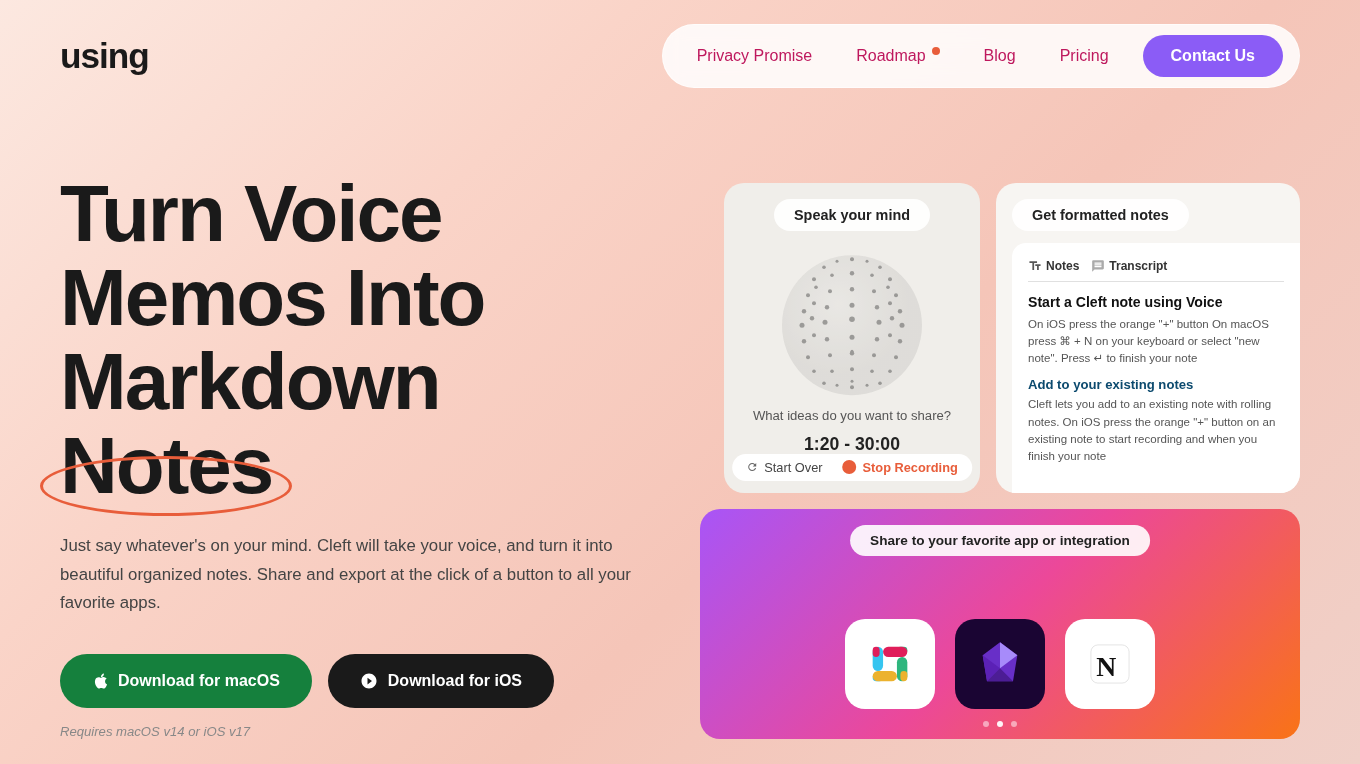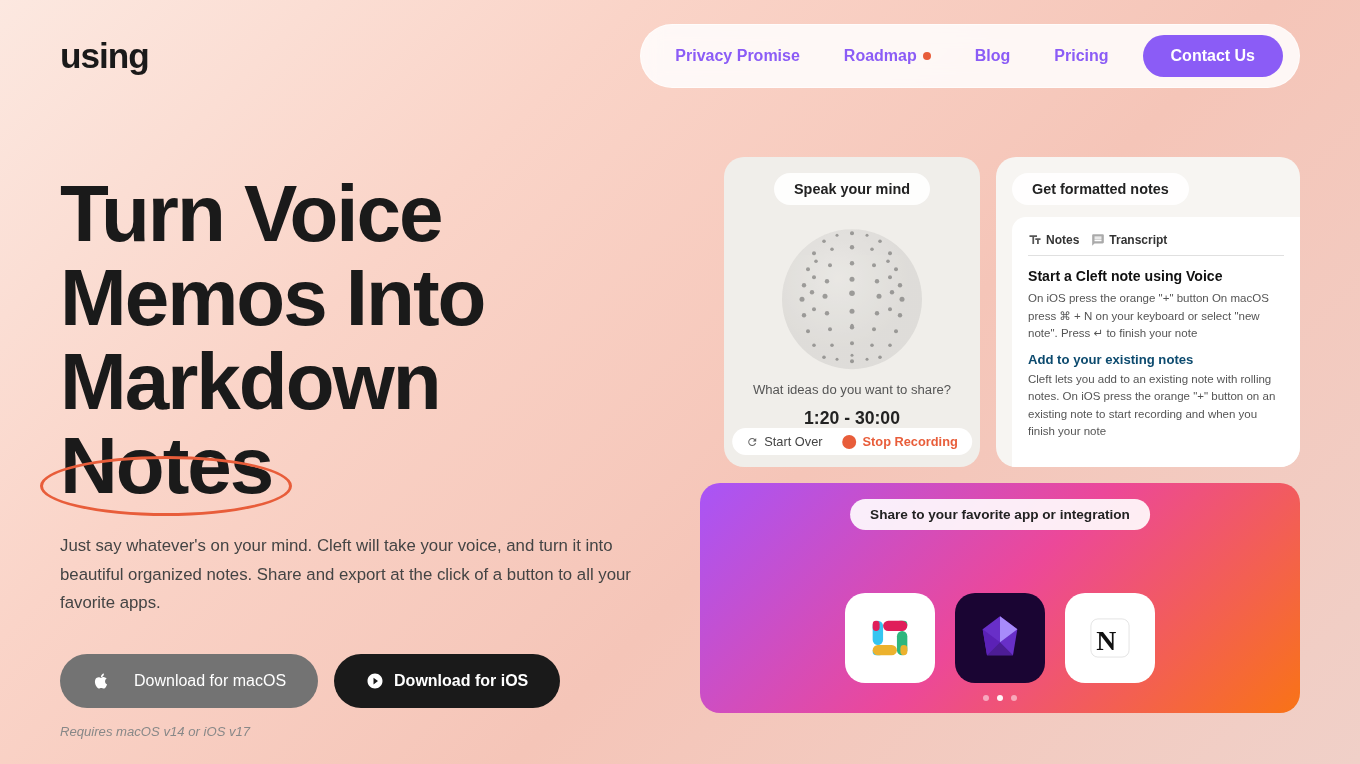--- a/index.html
+++ b/index.html
@@ -36,29 +36,28 @@
       border-radius: 50px;
       padding: 10px 16px;
       display: flex;
       align-items: center;
       gap: 8px;
       border: 1px solid rgba(255,255,255,0.6);
     }
 
     .nav-link {
       font-size: 1rem;
-      color: #8b5cf6;
+      color: #be185d;
       text-decoration: none;
       padding: 8px 18px;
       border-radius: 50px;
       display: flex;
-      align-items: center;
       gap: 6px;
       cursor: pointer;
-      font-weight: 700;
+      font-weight: 400;
     }
 
     .nav-link .roadmap-dot {
       width: 8px;
       height: 8px;
       background: #e85d3a;
       border-radius: 50%;
       display: inline-block;
     }
 
@@ -70,21 +69,21 @@
       padding: 12px 28px;
       border-radius: 50px;
       cursor: pointer;
       border: none;
       margin-left: 8px;
     }
 
     
     .main-content {
       display: flex;
-      align-items: center;
+      align-items: flex-end;
       padding: 20px 60px 0 60px;
       gap: 40px;
       position: relative;
     }
 
     
     .hero-left {
       flex: 0 0 600px;
       padding-top: 40px;
     }
@@ -122,31 +121,31 @@
       margin-bottom: 36px;
     }
 
     .hero-buttons {
       display: flex;
       gap: 16px;
       margin-bottom: 16px;
     }
 
     .btn-macos {
-      background: #737373;
+      background: #15803d;
       color: #fff;
       font-size: 1rem;
-      font-weight: 400;
+      font-weight: 700;
       padding: 18px 32px;
       border-radius: 50px;
       border: none;
       cursor: pointer;
       display: flex;
       align-items: center;
-      gap: 24px;
+      gap: 8px;
     }
 
     .btn-ios {
       background: #1a1a1a;
       color: #fff;
       font-size: 1rem;
       font-weight: 700;
       padding: 18px 32px;
       border-radius: 50px;
       border: none;

